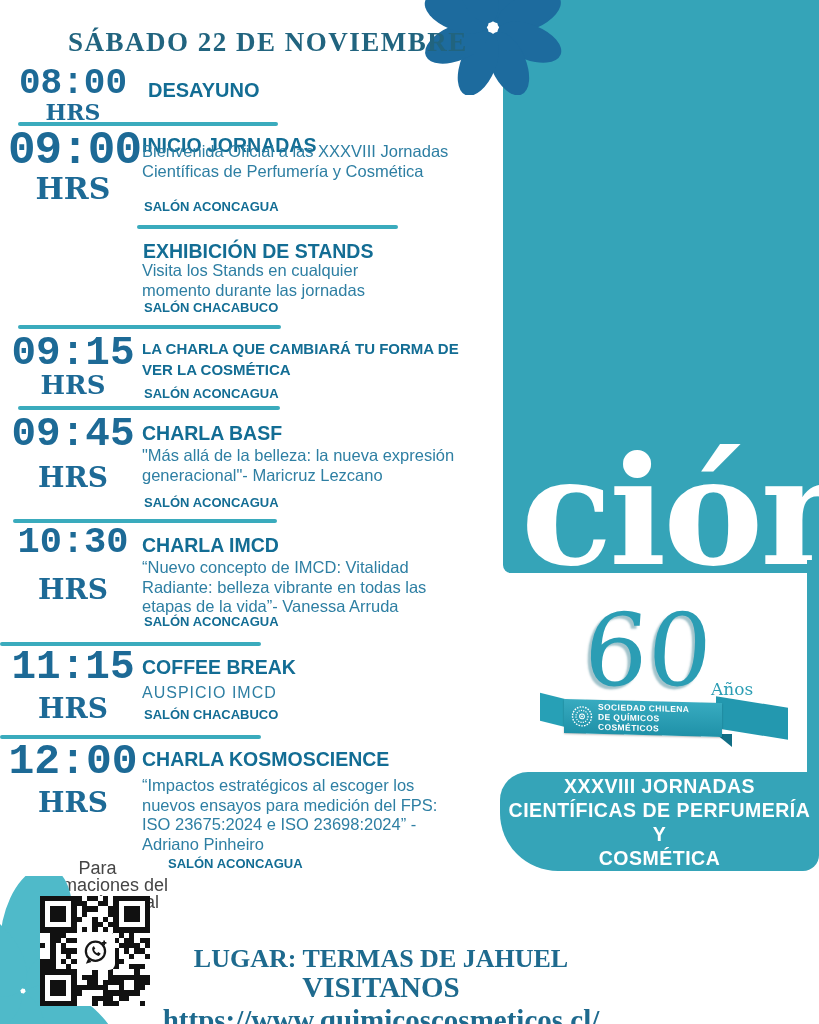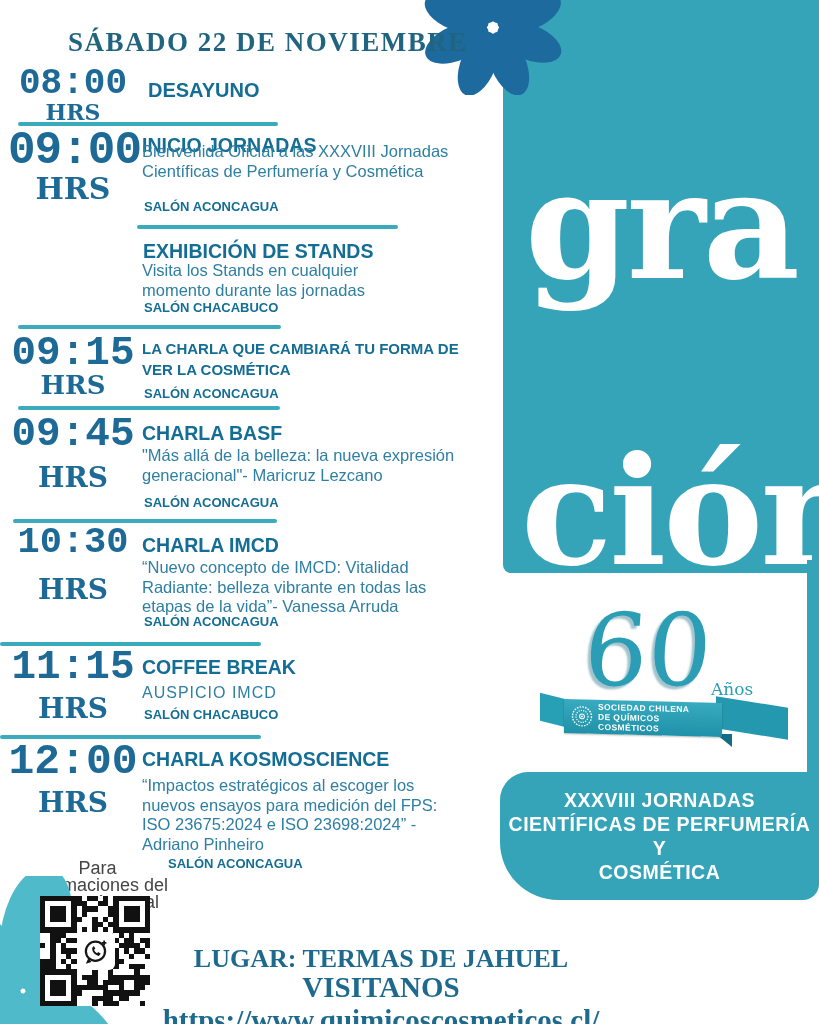--- a/index.html
+++ b/index.html
@@ -74,21 +74,21 @@
   .panel-word{position:absolute;left:0;width:316px;text-align:center;
      font-family:"DejaVu Serif",serif;font-weight:bold;font-size:150px;
      line-height:1;color:#ffffff;letter-spacing:-3px;}
   .w1{top:8px;}
   .w2{top:150px;}
   .w3{top:286px;}
   .w4{top:436px;left:18px;width:360px;text-align:left;}
 
   .stripe{position:absolute;left:807px;top:560px;width:12px;height:220px;background:#35a4b8;}
 
-  .badge{position:absolute;left:500px;top:772px;width:319px;height:128px;background:#35a4b8;
+  .badge{position:absolute;left:500px;top:772px;width:319px;height:99px;background:#35a4b8;
      border-radius:28px 0 16px 58px;display:flex;align-items:center;justify-content:center;}
   .badge-text{font-weight:bold;font-size:19.5px;line-height:24px;color:#ffffff;
      text-align:center;white-space:pre-line;letter-spacing:0.5px;}
 
   
   .sixty{position:absolute;left:583px;top:601px;width:130px;text-align:center;
      font-family:"DejaVu Serif",serif;font-size:100px;line-height:1;color:#2b9db4;
      text-shadow:-3px 3px 2px rgba(23,104,124,0.4);transform:skewX(-4deg);}
   .anos{position:absolute;left:711px;top:679px;font-family:"DejaVu Serif",serif;
      font-size:17px;color:#2b9db4;}
@@ -123,21 +123,20 @@
 
   .footer-location{position:absolute;left:181px;top:944px;width:400px;text-align:center;
      font-family:"Liberation Serif",serif;font-weight:bold;font-size:26px;color:#1e6a8e;}
   .footer-visit{position:absolute;left:101px;top:971px;width:560px;text-align:center;
      font-family:"Liberation Serif",serif;font-weight:bold;font-size:29px;color:#1e6a8e;}
 </style>
 </head>
 <body>
 
 <div class="panel">
-  <div class="panel-word w2">gra</div>
   <div class="panel-word w4">ción</div>
 </div>
 <div class="stripe"></div>
 
 <div class="sixty">60</div>
 <div class="anos">Años</div>
 
 <div class="ribbon">
   <div class="tail-left"></div>
   <div class="tail-right"></div>

